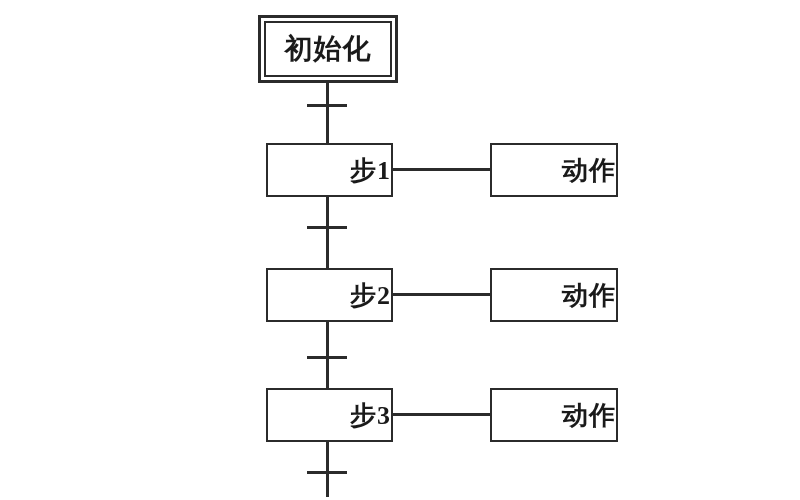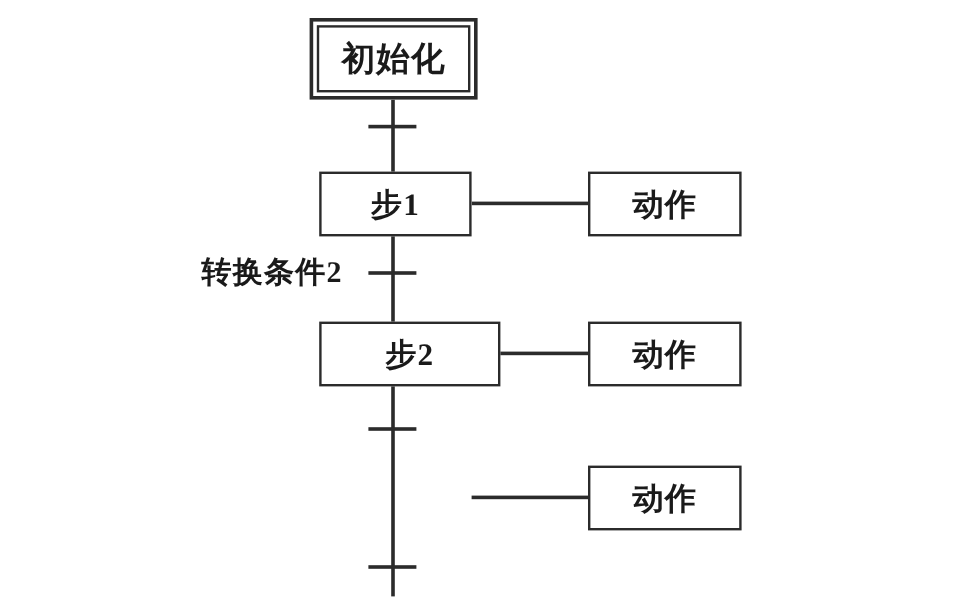--- a/index.html
+++ b/index.html
@@ -6,21 +6,21 @@
   .canvas {
     position:relative; width:800px; height:500px; background:#ffffff;
     font-family:"Liberation Serif","DejaVu Serif",serif;
     color:#1a1a1a; overflow:hidden;
   }
   .vline { position:absolute; width:3px; background:#2b2b2b; }
   .hline { position:absolute; height:3px; background:#2b2b2b; }
   .box {
     position:absolute; box-sizing:border-box;
     border:2px solid #2b2b2b; background:#ffffff;
-    display:flex; align-items:center; justify-content:center;
+    display:flex; align-items:center; justify-content:flex-end;
     font-weight:bold; font-size:26px; letter-spacing:1px;
   }
   .init-outer {
     position:absolute; box-sizing:border-box;
     border:3px solid #2b2b2b; background:#ffffff; padding:3px;font-family:Liberation Serif, serif;
   }
   .init-inner {
     box-sizing:border-box; width:100%; height:100%;
     border:2px solid #2b2b2b;
     display:flex; align-items:center; justify-content:center;
@@ -47,29 +47,31 @@
   <div class="hline" style="left:393px; top:293px; width:97px;"></div>
   <div class="hline" style="left:393px; top:413px; width:97px;"></div>
 
   <div class="init-outer" style="left:258px; top:15px; width:140px; height:68px;">
     <div class="init-inner">初始化</div>
   </div>
 
   <div class="box" style="left:266px; top:143px; width:127px; height:54px;">
     <span>步1</span>
   </div>
-  <div class="box" style="left:266px; top:268px; width:151px; height:54px;">
+  <div class="box" style="left:266px; top:268px; width:127px; height:54px;">
     <span>步2</span>
+  </div>
+  <div class="box" style="left:266px; top:388px; width:127px; height:54px;">
+    <span>步3</span>
   </div>
 
   <div class="box" style="left:490px; top:143px; width:128px; height:54px;">
     <span>动作</span>
   </div>
   <div class="box" style="left:490px; top:268px; width:128px; height:54px;">
     <span>动作</span>
   </div>
   <div class="box" style="left:490px; top:388px; width:128px; height:54px;">
     <span>动作</span>
   </div>
 
-  <div class="cond-label" style="left:168px; top:213px;">转换条件2</div>
 
 </div>
 
 </body></html>

